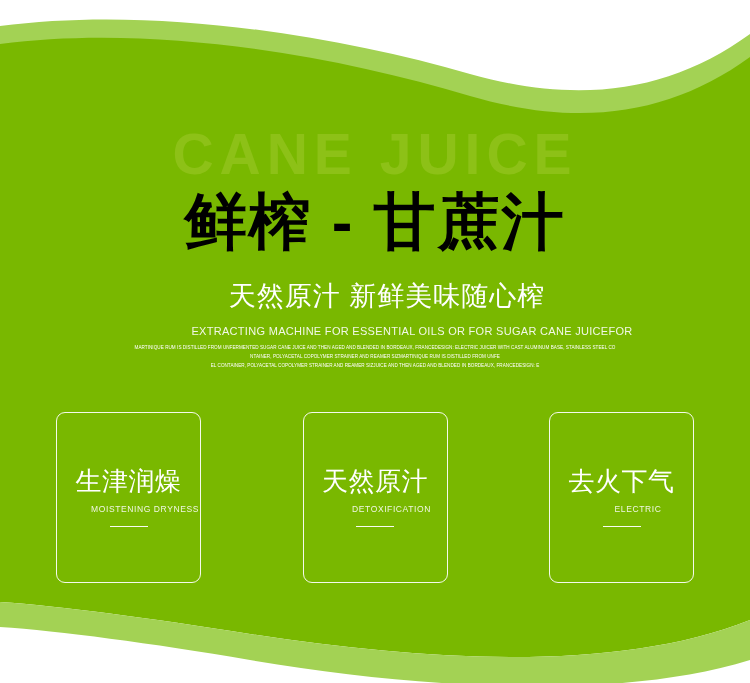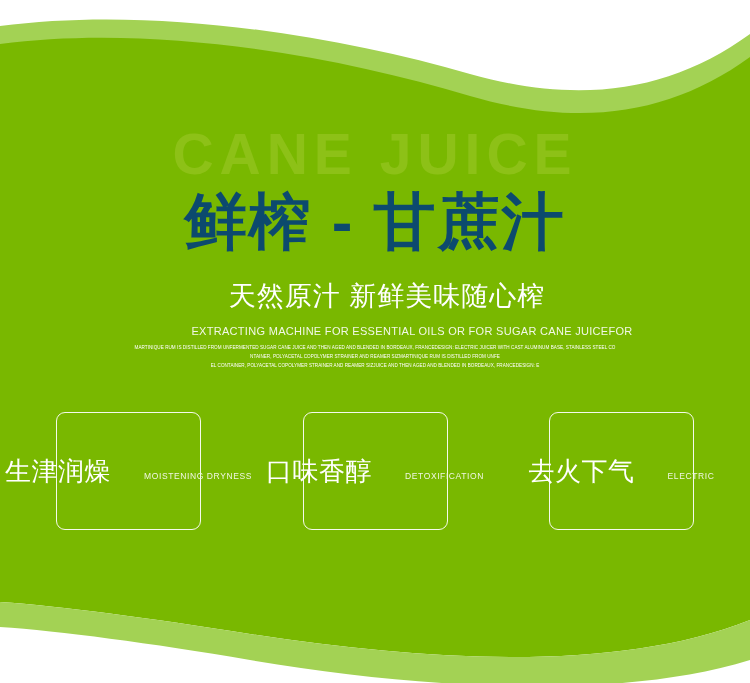--- a/index.html
+++ b/index.html
@@ -58,21 +58,21 @@
   
   .headline {
     position: absolute;
     left: 0;
     top: 191px;
     width: 750px;
     text-align: center;
     font-size: 62px;
     font-weight: bold;
     letter-spacing: 2px;
-    color: #0c4a6e;
+    color: #000000;
     line-height: 1;
     white-space: nowrap;
   }
 
   
   .subtitle {
     position: absolute;
     left: 12px;
     top: 283px;
     width: 750px;
@@ -121,26 +121,26 @@
     position: absolute;
     left: 56px;
     top: 412px;
     width: 638px;
     height: 135px;
     display: flex;
     justify-content: space-between;
   }
   .feature-box {
     width: 145px;
-    height: 118px;
+    height: 171px;
     box-sizing: border-box;
     border: 1px solid rgba(255,255,255,0.92);
     border-radius: 9px;
     display: flex;
-    flex-direction: row;
+    flex-direction: column;
     align-items: center;
     justify-content: center;
   }
   .feature-cn {
     font-size: 26px;
     color: #ffffff;
     line-height: 1;
     letter-spacing: 0.5px;
     white-space: nowrap;
   }
@@ -192,21 +192,21 @@
 
     <div class="features">
 
       <div class="feature-box">
         <div class="feature-cn">生津润燥</div>
         <div class="feature-en">MOISTENING DRYNESS</div>
         <div class="feature-rule"></div>
       </div>
 
       <div class="feature-box">
-        <div class="feature-cn">口味香醇</div>
+        <div class="feature-cn">天然原汁</div>
         <div class="feature-en">DETOXIFICATION</div>
         <div class="feature-rule"></div>
       </div>
 
 
       <div class="feature-box">
         <div class="feature-cn">去火下气</div>
         <div class="feature-en">ELECTRIC</div>
         <div class="feature-rule"></div>
       </div>

